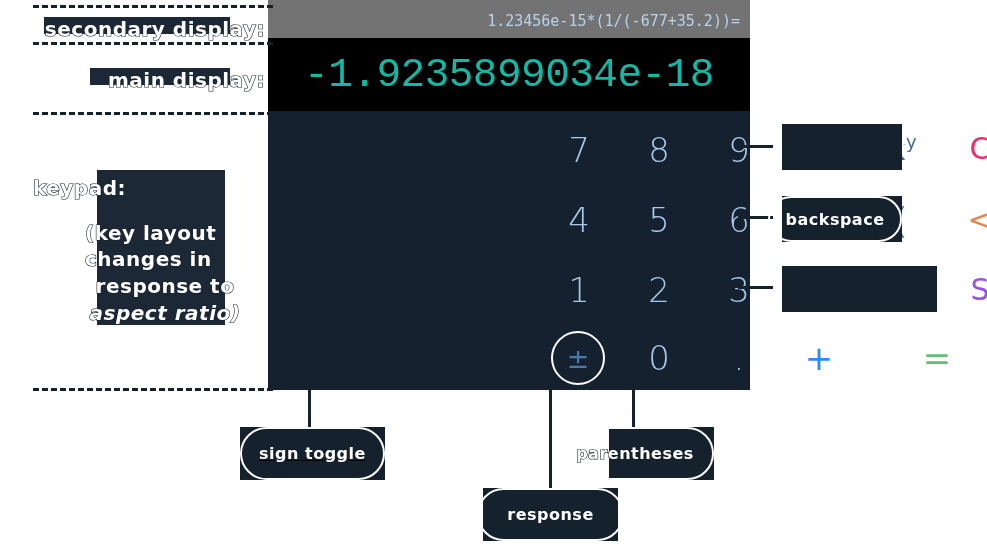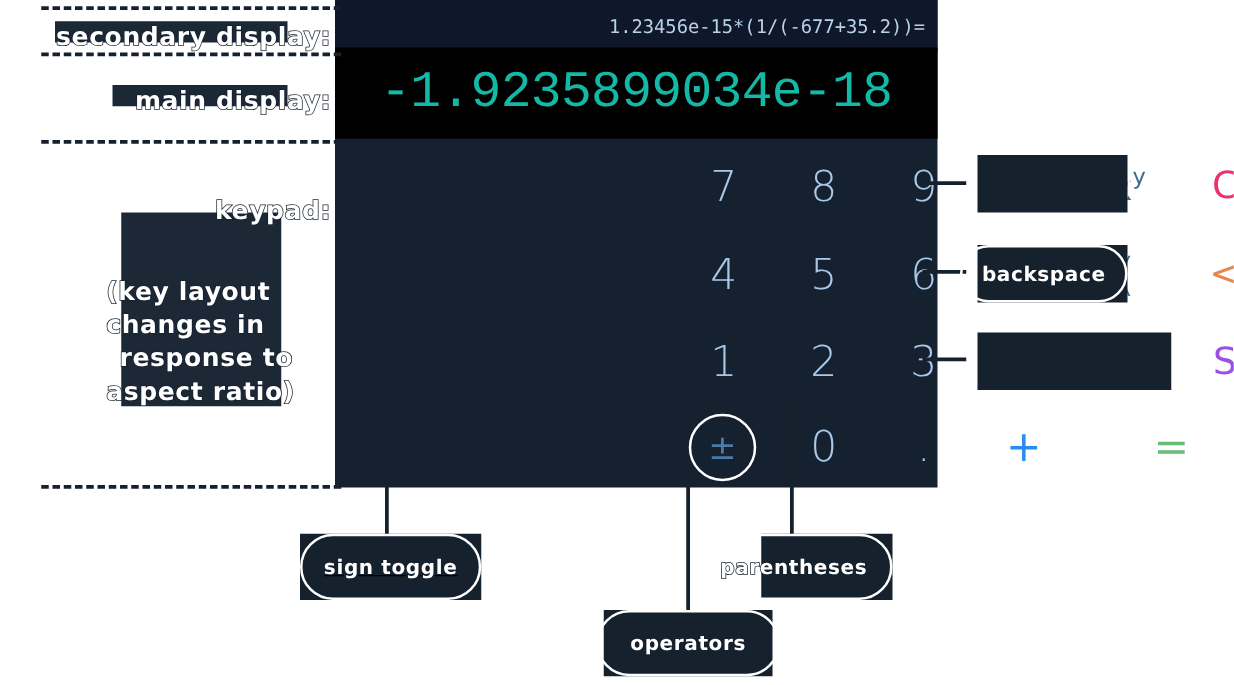--- a/index.html
+++ b/index.html
@@ -5,21 +5,21 @@
   html,body{margin:0;padding:0;background:#ffffff;}
   body{width:987px;height:548px;position:relative;overflow:hidden;
        font-family:"DejaVu Sans",sans-serif;}
 
   #stage{position:absolute;left:0;top:0;width:987px;height:548px;background:#fff;}
 
   
   .calc{position:absolute;left:268px;top:0;width:482px;height:390px;background:#162130;}
 
   .sec-display{position:absolute;left:268px;top:0;width:482px;height:42px;
-    background:#0f172a;display:flex;align-items:center;justify-content:flex-end;
+    background:#737373;display:flex;align-items:center;justify-content:flex-end;
     box-sizing:border-box;padding-right:10px;}
   .sec-display span{font-family:"DejaVu Sans Mono",monospace;font-size:15px;
     color:#b7d2ec;letter-spacing:0px;white-space:pre;}
 
   .main-display{position:absolute;left:268px;top:38px;width:482px;height:73px;
     background:#000000;display:flex;align-items:center;justify-content:center;}
   .main-display span{font-family:Liberation Mono, monospace;font-size:41px;
     color:#14b8a6;letter-spacing:-0.5px;white-space:pre;}
 
   
@@ -124,25 +124,25 @@
   <div class="dash" style="left:33px;top:112px;width:240px;"></div>
   <div class="dash" style="left:33px;top:388px;width:240px;"></div>
 
   <div class="hl" style="left:44px;top:17px;width:186px;height:17px;"></div>
   <div class="lbl" style="left:33px;top:17px;width:232px;text-align:right;">secondary display:</div>
 
   <div class="hl" style="left:90px;top:68px;width:140px;height:17px;"></div>
   <div class="lbl" style="left:33px;top:68px;width:232px;text-align:right;">main display:</div>
 
   <div class="hl" style="left:97px;top:170px;width:128px;height:155px;"></div>
-  <div class="lbl" style="left:33px;top:156px;width:232px;text-align:right;">keypad:</div>
+  <div class="lbl" style="left:33px;top:176px;width:232px;">keypad:</div>
   <div class="lbl" style="left:85px;top:247px;width:160px;text-align:left;">changes in</div>
   <div class="lbl" style="left:85px;top:220px;width:160px;text-align:left;line-height:27px;">(key layout</div>
   <div class="lbl" style="left:85px;top:274px;width:160px;text-align:center;">response to</div>
-  <div class="lbl" style="left:85px;top:301px;width:160px;text-align:left;">aspect ratio)</div>
+  <div class="lbl" style="left:85px;top:301px;width:160px;text-align:center;font-style:italic;">aspect ratio)</div>
 
   <div class="conn" style="left:738px;top:145px;width:35px;height:3px;"></div>
   <div class="callbox" style="left:782px;top:124px;width:120px;height:46px;"></div>
 
   <div class="conn" style="left:738px;top:216px;width:35px;height:3px;"></div>
   <div class="callbox" style="left:782px;top:196px;width:120px;height:46px;"></div>
   <div class="callpill" style="left:768px;top:196px;width:134px;height:46px;">
     <span class="calltext">backspace</span>
   </div>
 
@@ -151,21 +151,21 @@
 
   <div class="conn" style="left:308px;top:388px;width:3px;height:40px;"></div>
   <div class="callbox" style="left:240px;top:427px;width:145px;height:53px;"></div>
   <div class="callpill" style="left:240px;top:427px;width:145px;height:53px;text-decoration:underline;">
     <span class="calltext">sign toggle</span>
   </div>
 
   <div class="conn" style="left:549px;top:388px;width:3px;height:100px;"></div>
   <div class="callbox" style="left:483px;top:488px;width:135px;height:53px;"></div>
   <div class="callpill" style="left:477px;top:488px;width:147px;height:53px;">
-    <span class="calltext">operators</span>
+    <span class="calltext">response</span>
   </div>
 
   <div class="conn" style="left:632px;top:320px;width:3px;height:108px;"></div>
   <div class="callbox" style="left:609px;top:427px;width:105px;height:53px;"></div>
   <div class="callpill" style="left:556px;top:427px;width:158px;height:53px;">
     <span class="calltext">parentheses</span>
   </div>
 
 </div>
 

